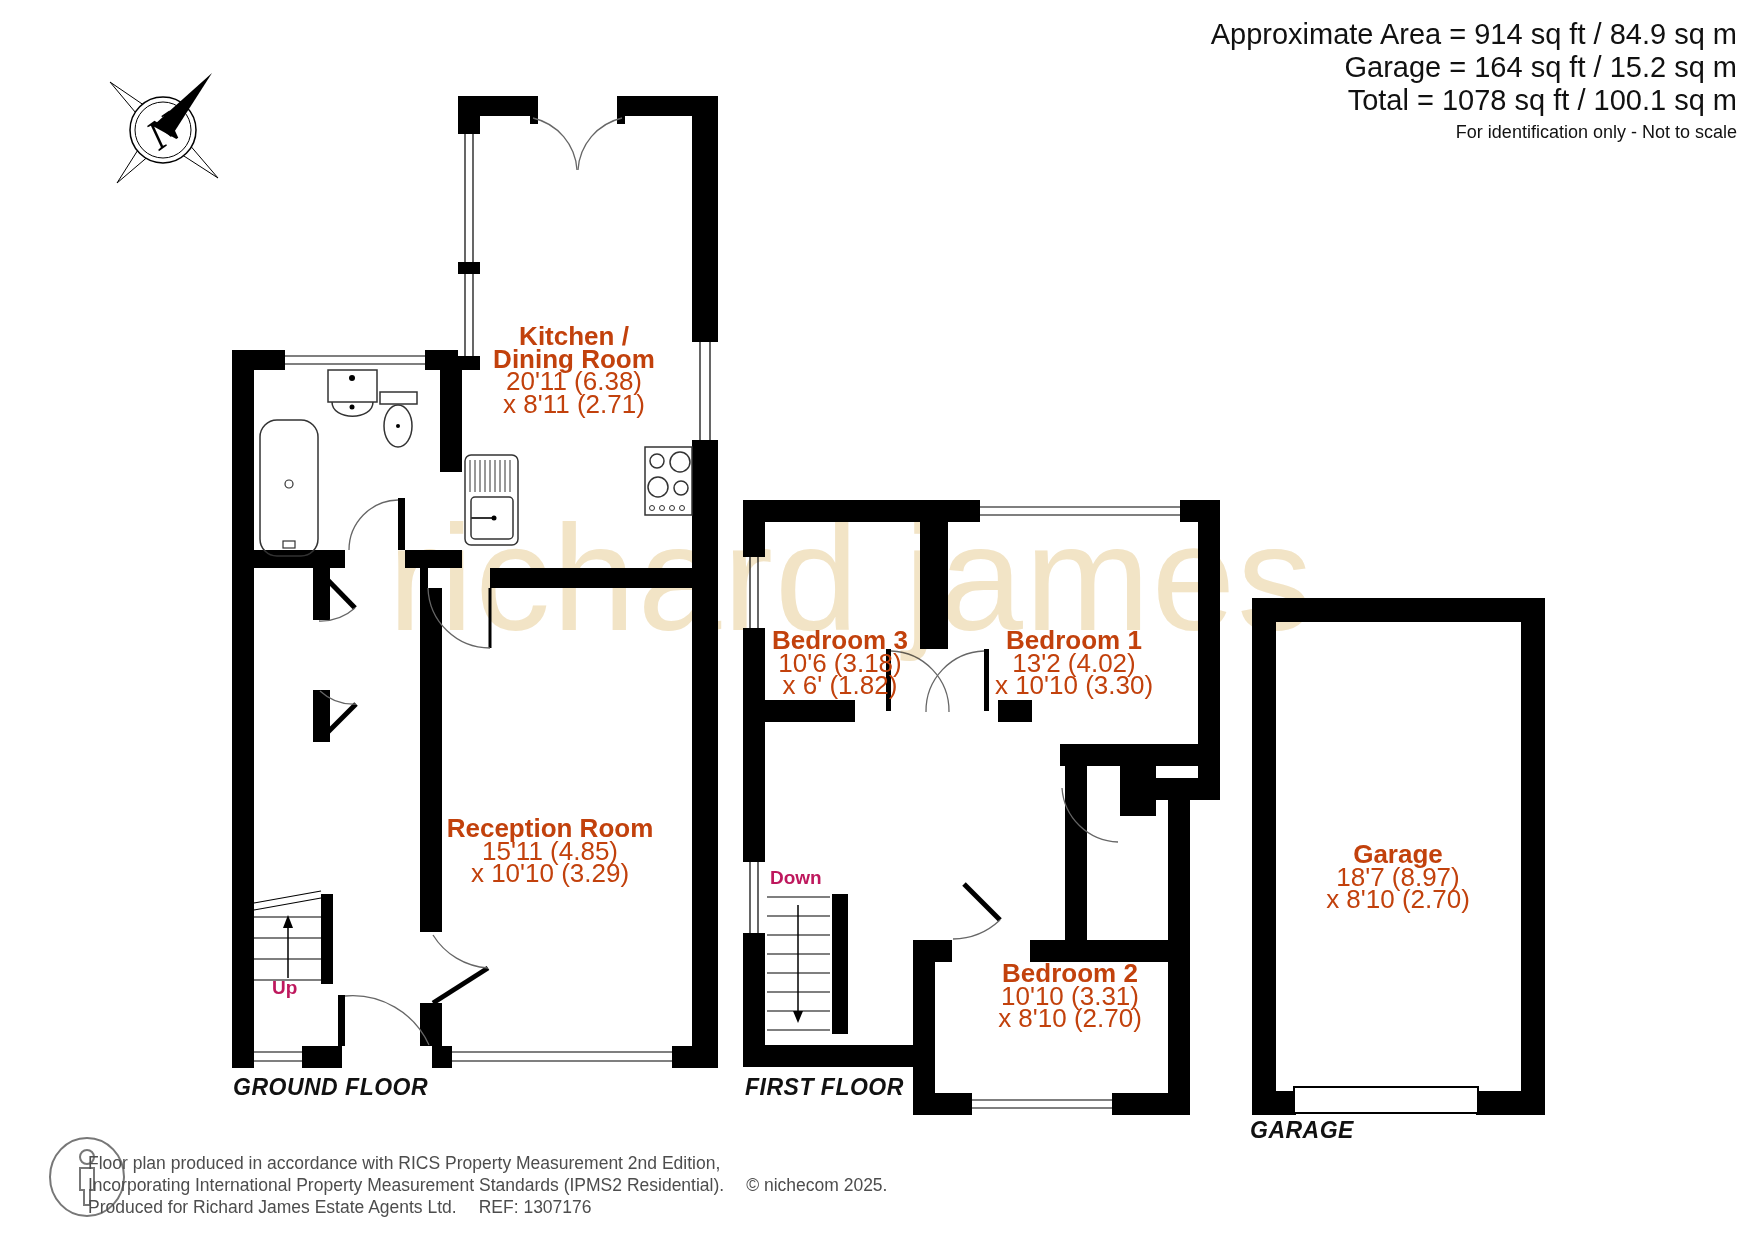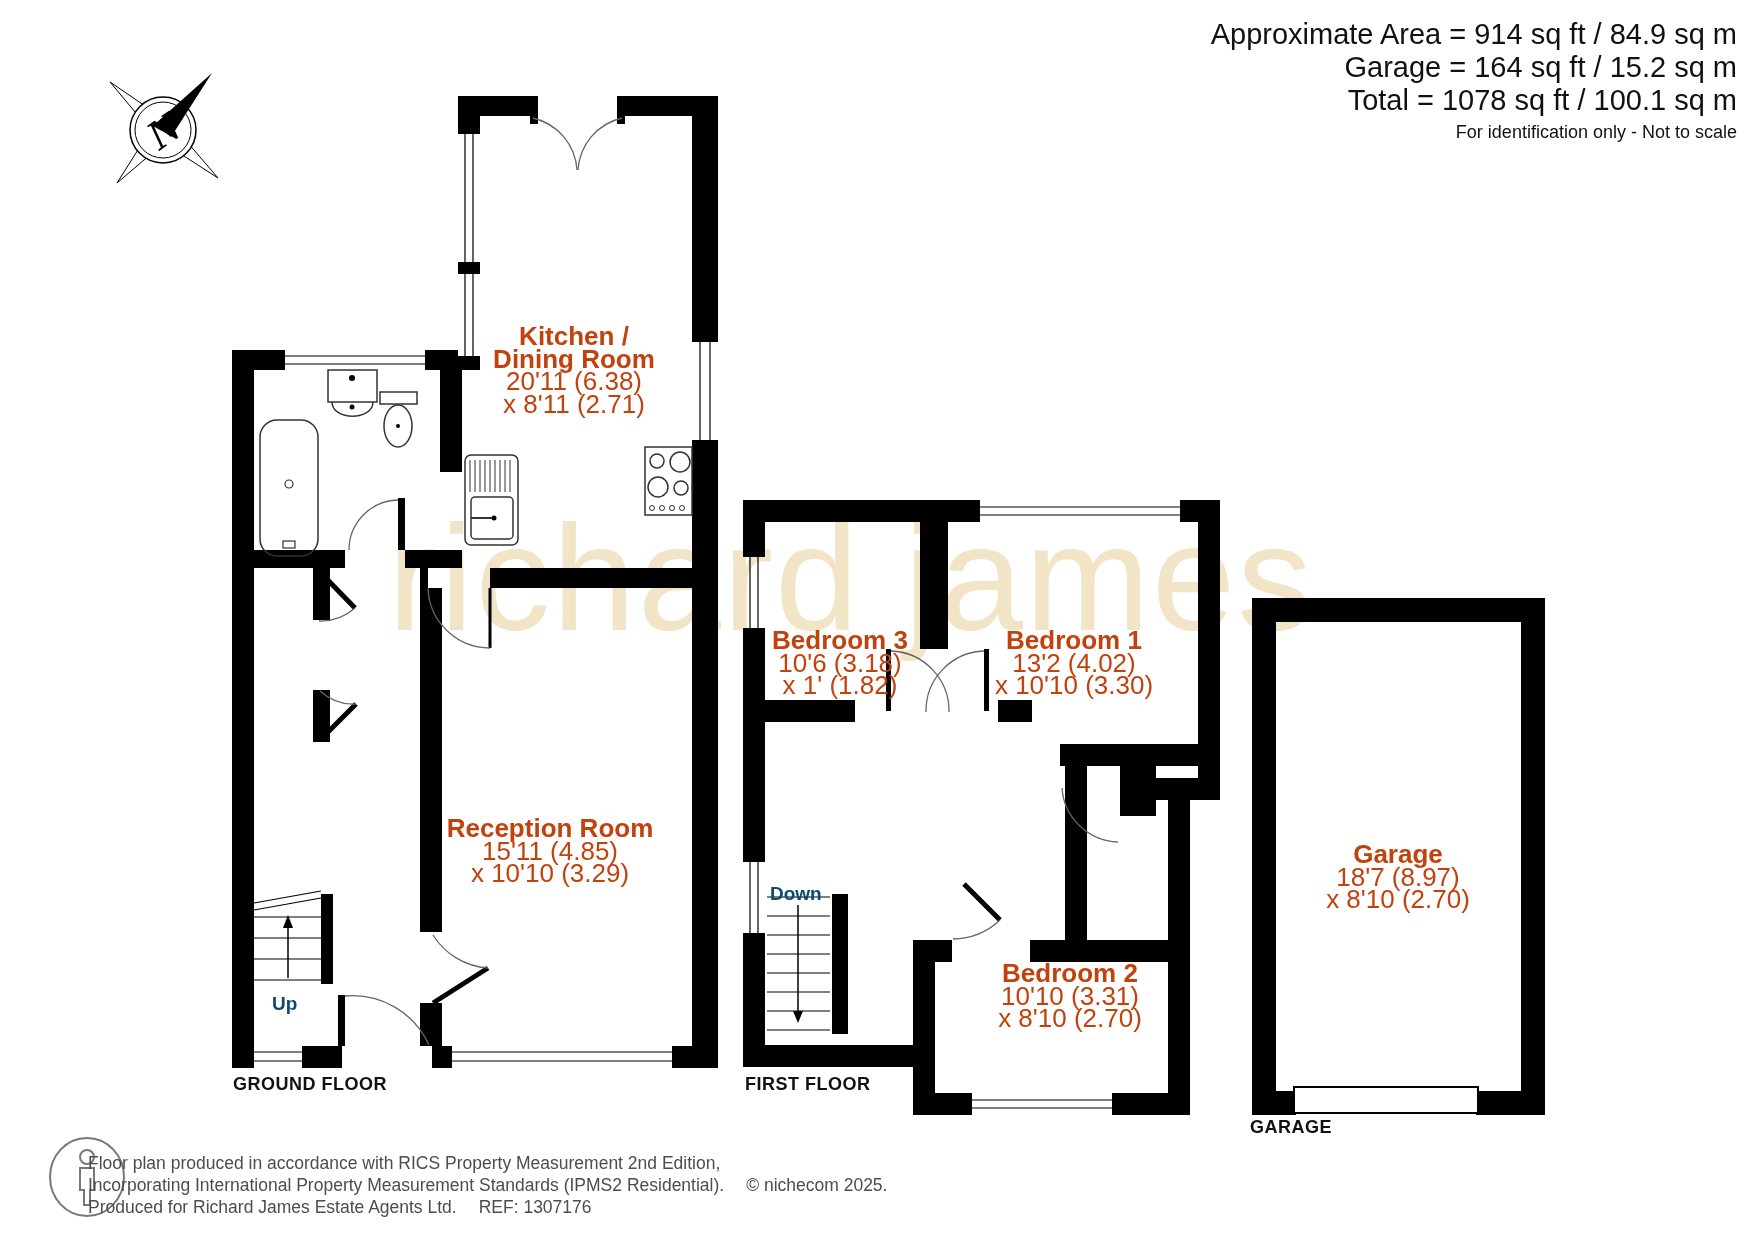--- a/index.html
+++ b/index.html
@@ -5,22 +5,22 @@
   html,body{margin:0;padding:0;background:#fff;}
   #canvas{position:relative;width:1755px;height:1241px;background:#fff;overflow:hidden;
           font-family:"Liberation Sans",sans-serif;color:#111;}
   svg{position:absolute;left:0;top:0;}
   .hdr{position:absolute;top:18px;right:18px;text-align:right;margin-left:34px;}
   .hdr .big{font-size:29px;line-height:33px;color:#111;}
   .hdr .small{font-size:18px;line-height:22px;margin-top:4px;color:#111;}
   .room-label{position:absolute;text-align:center;transform:translateX(-50%);
               font-size:26px;line-height:22.5px;color:#c2410c;white-space:nowrap;}
   .room-label .rname{font-weight:bold;}
-  .floor-title{position:absolute;font-weight:bold;font-size:18px;letter-spacing:.5px;color:#111;white-space:nowrap;}
-  .stair-label{position:absolute;font-weight:bold;font-size:19px;color:#0c4a6e;margin-top:16px;}
+  .floor-title{position:absolute;font-weight:bold;font-size:23px;letter-spacing:.5px;color:#111;white-space:nowrap;font-style:italic;}
+  .stair-label{position:absolute;font-weight:bold;font-size:19px;color:#be185d;}
   .footer{position:absolute;left:88px;top:1152px;font-size:17.5px;line-height:22px;color:#4d4d4d;}
   .footer .gap{display:inline-block;width:22px;}
   .watermark{position:absolute;left:388px;top:492px;font-size:150px;letter-spacing:2px;
              color:#f2e4c6;mix-blend-mode:multiply;pointer-events:none;white-space:nowrap;
              font-family:"Liberation Sans",sans-serif;}
 </style>
 </head>
 <body>
 
 <div id="canvas">
@@ -271,21 +271,21 @@
 
   <div class="room-label" style="left:550px;top:817px;">
     <div class="rname">Reception Room</div>
     <div>15'11 (4.85)</div>
     <div>x 10'10 (3.29)</div>
   </div>
 
   <div class="room-label" style="left:840px;top:629px;">
     <div class="rname">Bedroom 3</div>
     <div>10'6 (3.18)</div>
-    <div>x 1' (1.82)</div>
+    <div>x 6' (1.82)</div>
   </div>
 
   <div class="room-label" style="left:1074px;top:629px;">
     <div class="rname">Bedroom 1</div>
     <div>13'2 (4.02)</div>
     <div>x 10'10 (3.30)</div>
   </div>
 
   <div class="room-label" style="left:1062px;top:962px;margin-left:8px;">
     <div class="rname">Bedroom 2</div>

